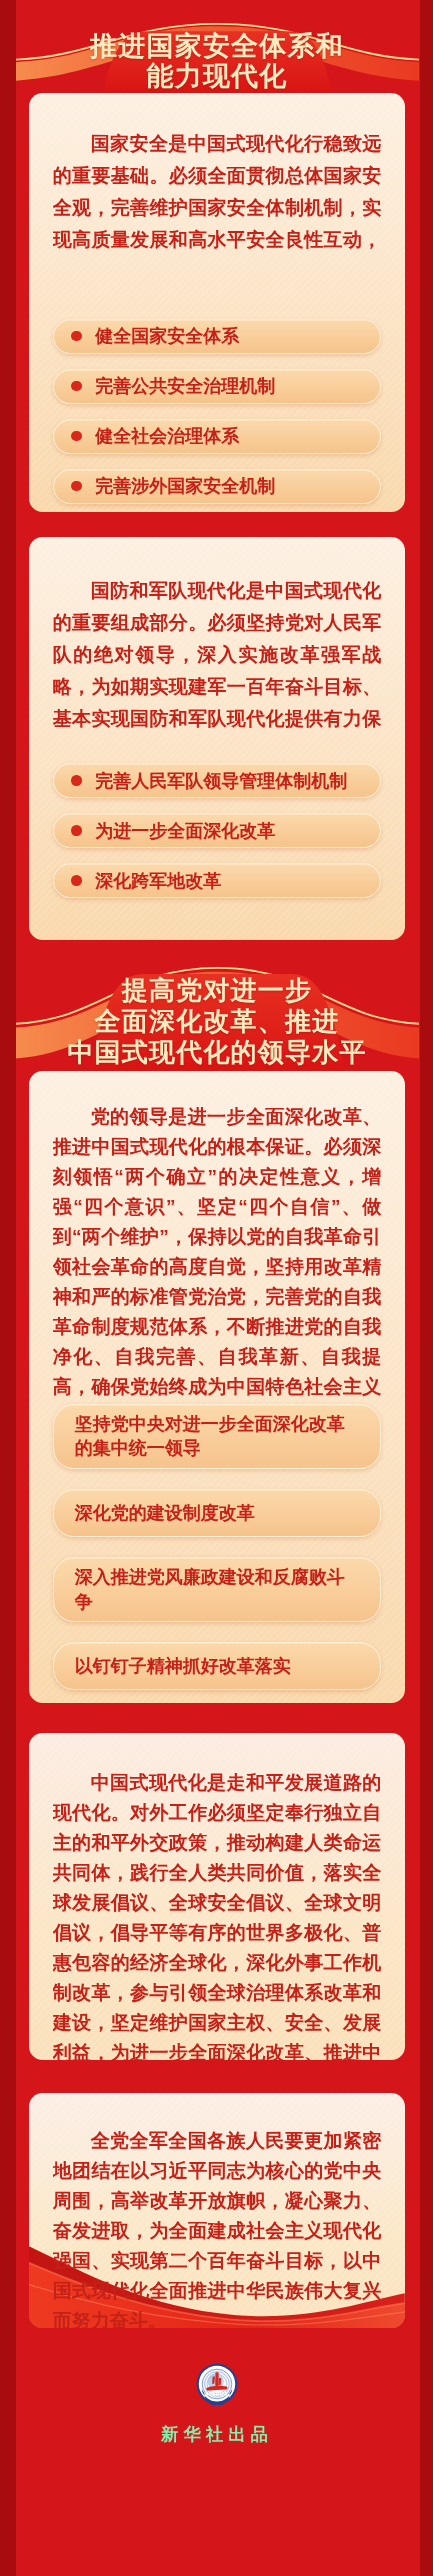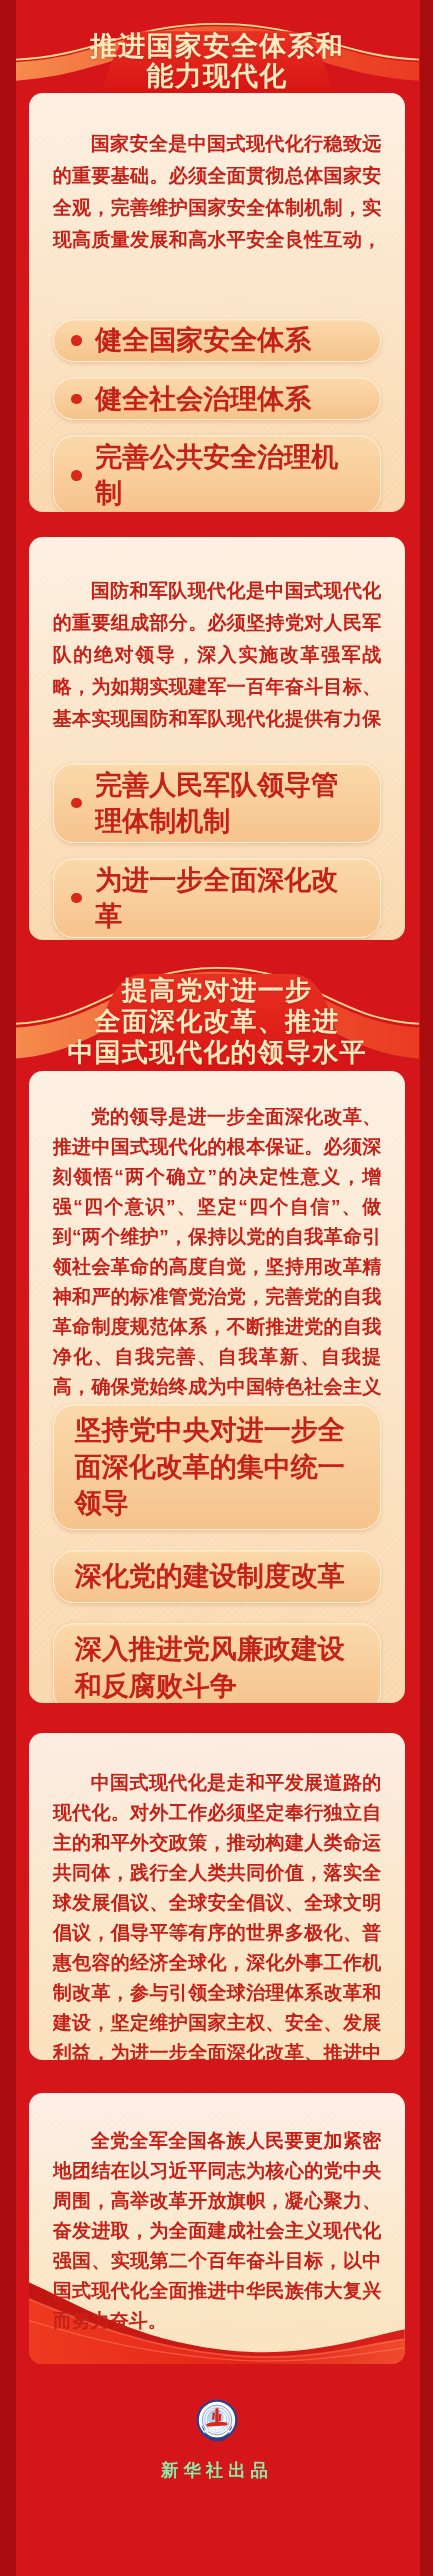--- a/index.html
+++ b/index.html
@@ -41,21 +41,21 @@
     padding:0 23.6px;box-sizing:border-box;
   }
   .card::after{
     content:"";position:absolute;inset:0;pointer-events:none;border-radius:inherit;
     background:repeating-linear-gradient(135deg,rgba(255,255,255,.10) 0 1.9px,rgba(255,255,255,0) 1.9px 5px);
   }
   .c1{height:419px;}
   .c2{height:403px;}
   .c3{height:632px;}
   .c4{height:327px;background:linear-gradient(180deg,#fcece2 0%,#fbe6c6 60%,#fae0ba 100%);}
-  .c5{height:271px;background:linear-gradient(180deg,#fceee6 0%,#fbe8c8 60%,#fae2bc 100%);}
+  .c5{height:235px;background:linear-gradient(180deg,#fceee6 0%,#fbe8c8 60%,#fae2bc 100%);}
 
   .para{
     margin:0;font-size:19px;font-weight:bold;color:#c42118;
     line-height:32px;text-align:justify;text-indent:2em;overflow:hidden;
     position:relative;z-index:2;
   }
   .c1 .para{margin-top:35px;height:131px;}
   .c2 .para{margin-top:38px;height:165px;}
   .c3 .para{margin-top:31px;height:299px;line-height:30px;}
   .c4 .para{margin-top:35px;line-height:30px;}
@@ -66,21 +66,21 @@
   .c2 .pills{margin-top:23.6px;}
   .c3 .pills{margin-top:2.5px;}
   .pill{
     display:flex;align-items:center;box-sizing:border-box;
     min-height:35px;border-radius:21px;margin-bottom:15px;
     background:linear-gradient(180deg,#fbd9ab 0%,#f6c38c 100%);
     border:1.9px solid #fdeed2;padding:2.5px 17.4px;
     box-shadow:0 1.9px 4.3px rgba(180,60,10,.18), inset 0 0.6px 0 rgba(255,255,255,.55);
   }
   .pill .dot{width:10.5px;height:10.5px;border-radius:50%;background:#d7281a;margin-right:13.6px;flex:none;}
-  .pill .label{font-size:27px;font-weight:bold;color:#c42118;line-height:1.35;}
+  .pill .label{font-size:18px;font-weight:bold;color:#c42118;line-height:1.35;}
   .pills-wide .pill{min-height:48px;padding:7.4px 21px;margin-bottom:20px;}
 
   
   .wave{position:absolute;left:0;right:0;bottom:0;height:93px;z-index:1;}
   .wave svg{width:100%;height:100%;display:block;}
 
   
   .footer{text-align:center;padding-top:35px;position:relative;z-index:2;}
   .logo{width:42px;height:42px;display:inline-block;}
   .caption{
@@ -133,25 +133,25 @@
 
   <div class="card c1">
     <p class="para">国家安全是中国式现代化行稳致远的重要基础。必须全面贯彻总体国家安全观，完善维护国家安全体制机制，实现高质量发展和高水平安全良性互动，切实保障国家长治久安。</p>
     <div class="pills">
       <div class="pill">
         <span class="dot"></span>
         <span class="label">健全国家安全体系</span>
       </div>
       <div class="pill">
         <span class="dot"></span>
+        <span class="label">完善公共安全治理机制</span>
+      </div>
+      <div class="pill">
+        <span class="dot"></span>
         <span class="label">健全社会治理体系</span>
-      </div>
-      <div class="pill">
-        <span class="dot"></span>
-        <span class="label">完善公共安全治理机制</span>
       </div>
       <div class="pill">
         <span class="dot"></span>
         <span class="label">完善涉外国家安全机制</span>
       </div>
     </div>
   </div>
 
   <div class="spacer40"></div>
 

